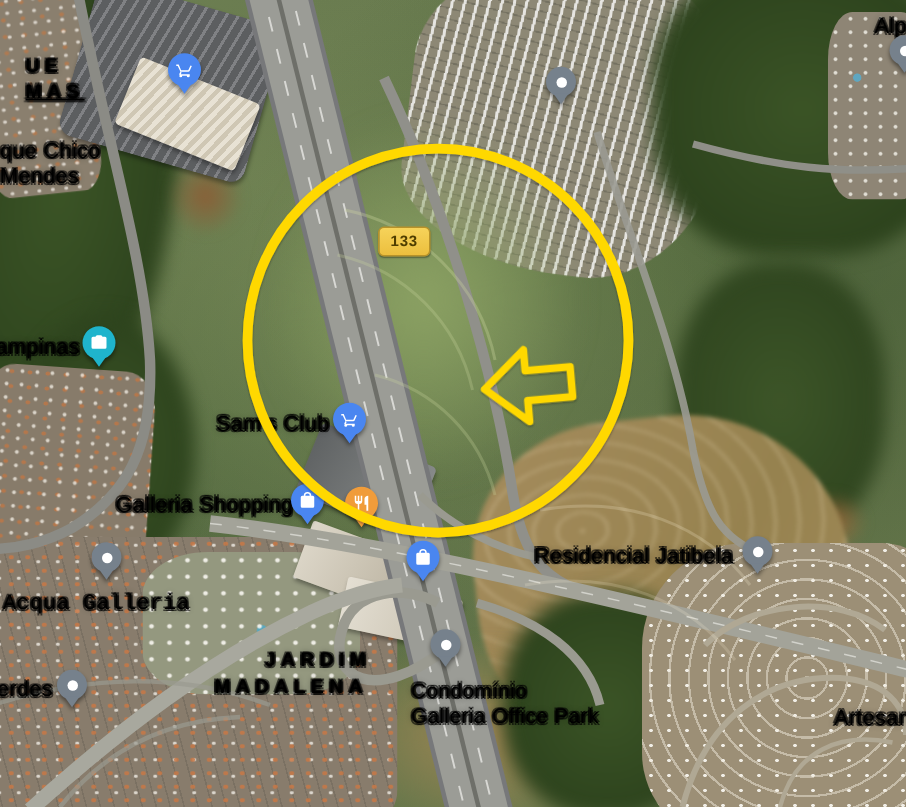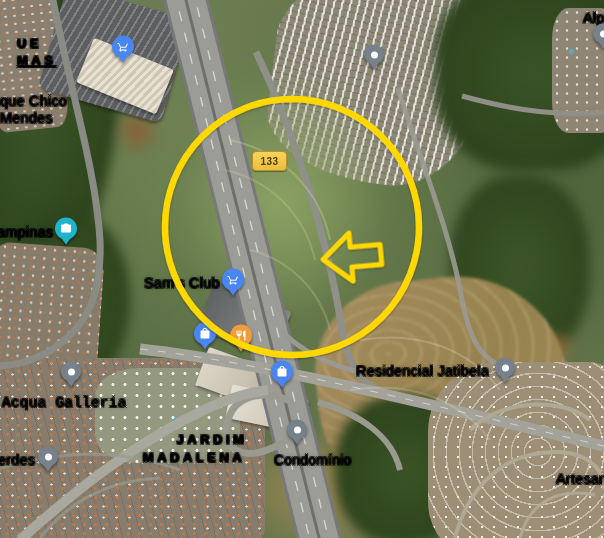--- a/index.html
+++ b/index.html
@@ -192,26 +192,28 @@
 
   <div class="shield">133</div>
 
   <div class="lbl district" style="left:1px;top:36px;">UE</div>
   <div class="lbl district" style="left:1px;top:53px;text-decoration:underline;">MAS</div>
   <div class="lbl" style="left:0px;top:93px;">que Chico</div>
   <div class="lbl" style="left:0px;top:110px;">Mendes</div>
   <div class="lbl" style="left:-3px;top:224px;">ampinas</div>
   <div class="lbl" style="left:583px;top:10px;">Alp</div>
   <div class="lbl" style="left:144px;top:275px;">Sam's Club</div>
+  <div class="lbl" style="left:77px;top:329px;">Galleria Shopping</div>
   <div class="lbl" style="left:2px;top:395px;font-family:Liberation Mono, monospace;">Acqua Galleria</div>
   <div class="lbl" style="left:-2px;top:452px;">erdes</div>
   <div class="lbl district centered" style="left:204px;top:432px;">JARDIM</div>
   <div class="lbl" style="left:356px;top:363px;">Residencial Jatibela</div>
   <div class="lbl district centered" style="left:186px;top:450px;">MADALENA</div>
   <div class="lbl" style="left:274px;top:452px;font-size:14px;">Condomínio</div>
+  <div class="lbl" style="left:274px;top:469px;font-size:14px;">Galleria Office Park</div>
   <div class="lbl" style="left:556px;top:471px;">Artesan</div>
 
   <div class="pin p-blue" style="left:123px;top:49px;">
     <div class="pin-c">
       <svg viewBox="0 0 24 24">
           <path d="M7 18a2 2 0 1 0 0 4 2 2 0 0 0 0-4zm10 0a2 2 0 1 0 0 4 2 2 0 0 0 0-4zM7.2 14.5h9.9c.8 0 1.4-.4 1.7-1l3-6.4-1.8-.9-3 6.3H7.5L4.3 5H1v2h2l3.6 7.6-1.3 2.4c-.8 1.3.2 3 1.7 3h12v-2H7l1.1-2z"></path>
         </svg>
     </div>
       <div class="pin-tip"></div>
   </div>

